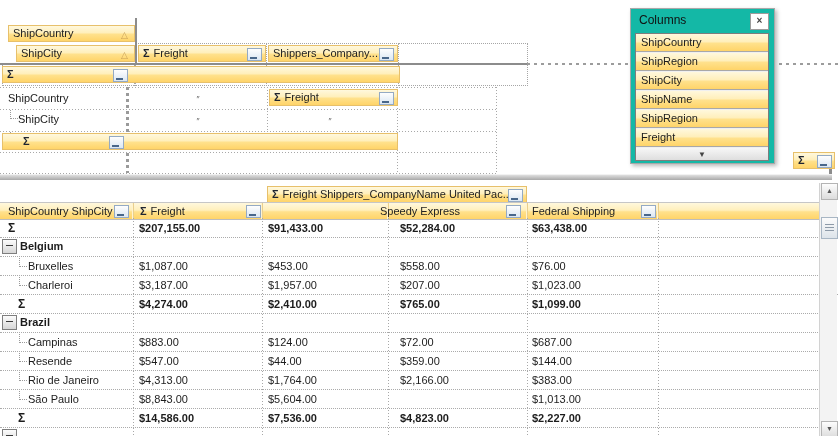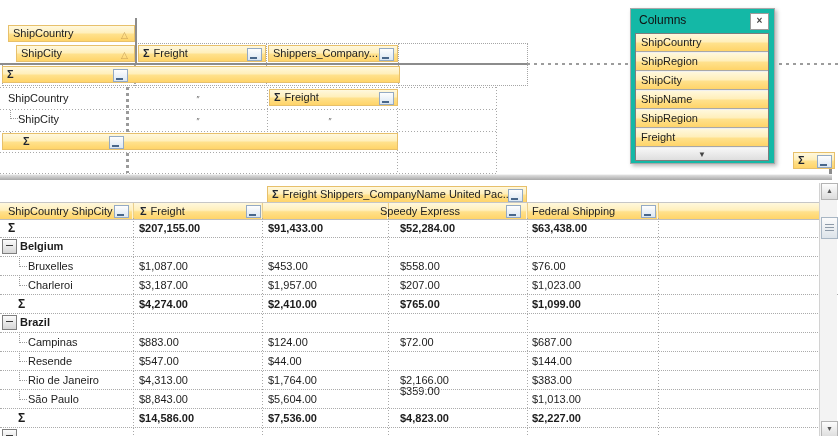--- a/index.html
+++ b/index.html
@@ -235,21 +235,21 @@
     <span class="gval" style="left:139px;">$883.00</span>
     <span class="gval" style="left:268px;">$124.00</span>
     <span class="gval" style="left:400px;">$72.00</span>
     <span class="gval" style="left:532px;">$687.00</span>
   </div>
   <div class="grow" style="top:171px;">
     <span class="tree" style="left:19px;top:2px;"></span>
     <span class="gval" style="left:28px;">Resende</span>
     <span class="gval" style="left:139px;">$547.00</span>
     <span class="gval" style="left:268px;">$44.00</span>
-    <span class="gval" style="left:400px;margin-top:30px;">$359.00</span>
+    <span class="gval" style="left:400px;">$359.00</span>
     <span class="gval" style="left:532px;">$144.00</span>
   </div>
   <div class="grow" style="top:190px;">
     <span class="tree" style="left:19px;top:2px;"></span>
     <span class="gval" style="left:28px;">Rio de Janeiro</span>
     <span class="gval" style="left:139px;">$4,313.00</span>
     <span class="gval" style="left:268px;">$1,764.00</span>
     <span class="gval" style="left:400px;">$2,166.00</span>
     <span class="gval" style="left:532px;">$383.00</span>
   </div>

